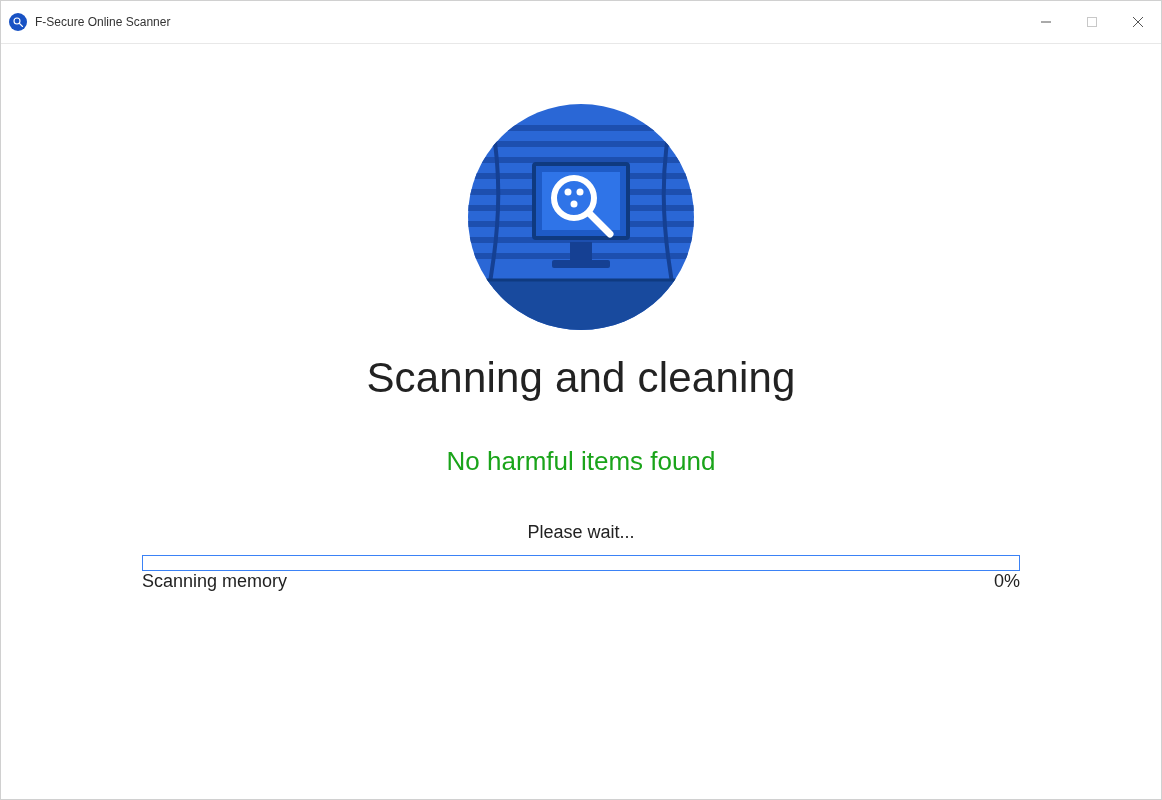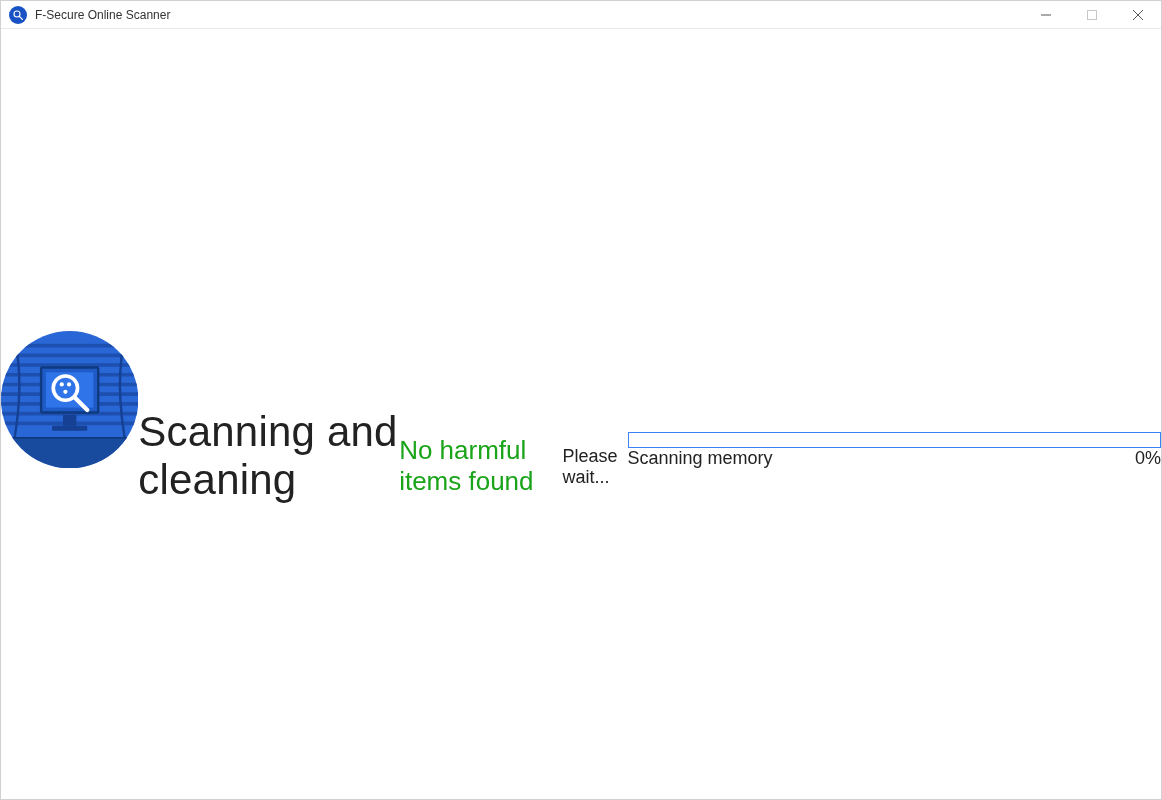--- a/index.html
+++ b/index.html
@@ -1,26 +1,26 @@
 <!DOCTYPE html>
 <html><head>
   <meta charset="utf-8">
   <style>
     * { margin:0; padding:0; box-sizing:border-box; }
     body { font-family:"Segoe UI","Helvetica Neue",Arial,sans-serif; background:#fff; width:1162px; height:800px; overflow:hidden; }
     .window { width:1162px; height:800px; border:1px solid #d0d0d0; display:flex; flex-direction:column; background:#fff; }
-    .titlebar { height:28px; display:flex; align-items:center; padding-left:8px; border-bottom:1px solid #e8e8e8; }
+    .titlebar { height:43px; display:flex; align-items:center; padding-left:8px; border-bottom:1px solid #e8e8e8; }
     .titlebar .app-icon { width:18px; height:18px; border-radius:50%; background:#1852c4; display:flex; align-items:center; justify-content:center; margin-right:8px; }
     .titlebar .app-icon svg { width:12px; height:12px; }
     .titlebar .title { font-size:12px; color:#333; flex:none; }
     .titlebar .spacer { flex:1; }
     .win-controls { display:flex; height:100%; }
     .win-btn { width:46px; height:100%; display:flex; align-items:center; justify-content:center; color:#555; font-size:10px; }
     .win-btn.disabled { color:#c8c8c8; }
-    .content { flex:1; display:flex; flex-direction:row; align-items:center; padding-top:60px; }
+    .content { flex:1; display:flex; flex-direction:column; align-items:center; padding-top:60px; }
     .hero-icon { width:226px; height:226px; }
     .heading { font-size:42px; font-weight:300; color:#222; margin-top:24px; letter-spacing:0.2px; }
     .status-text { font-size:26px; color:#1aa41a; margin-top:44px; font-weight:400; }
     .wait-text { font-size:18px; color:#222; margin-top:45px; }
     .progress-area { width:878px; margin-top:12px; }
     .progress-bar { height:16px; border:1px solid #3b82f6; background:#fff; position:relative; }
     .progress-fill { position:absolute; left:0; top:0; bottom:0; background:#3b82f6; }
     .progress-labels { display:flex; justify-content:space-between; font-size:18px; color:#222; }
   </style>
 </head>

